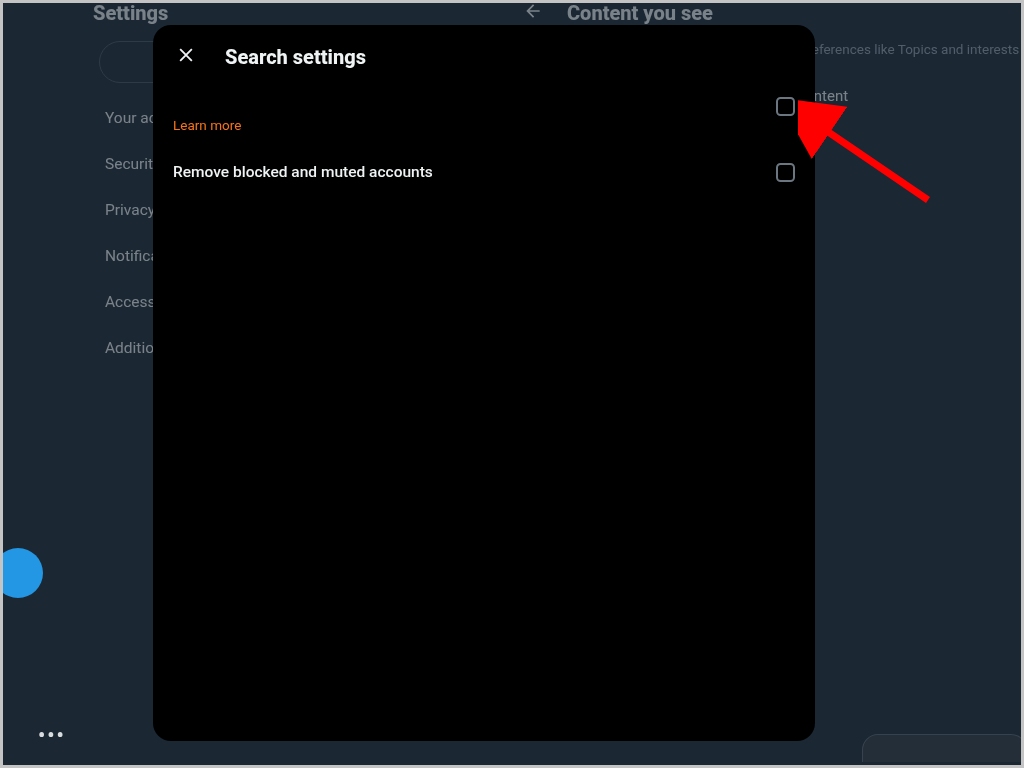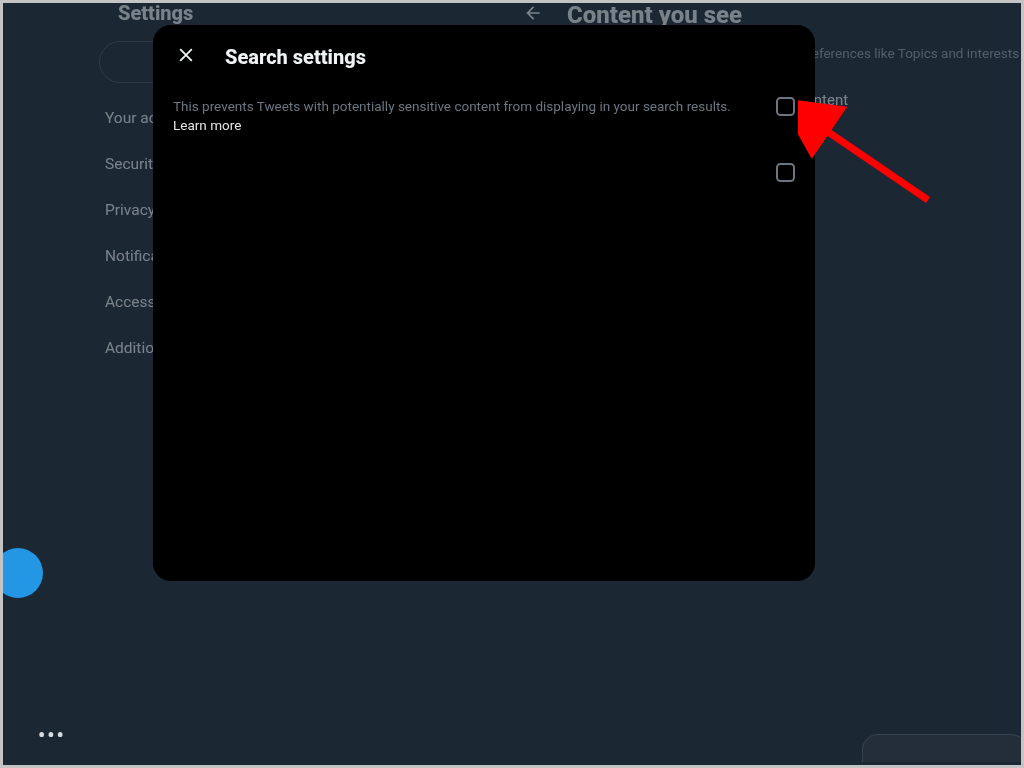--- a/index.html
+++ b/index.html
@@ -42,21 +42,21 @@
     .col1 {
       width: 415px;
       border-right: 0 solid #2f3b46;
       color: #e7e9ea;
       padding-top: 0px;
     }
     .col1 h1 {
       font-size: 20px;
       font-weight: 800;
       color: #e7e9ea;
-      margin-left: 25px;
+      margin-left: 0;
       margin-top: -2px;
       opacity: 0.5;
     }
     .search-pill {
       margin: 16px 20px 12px 6px;
       height: 42px;
       border: 1px solid #3d4b57;
       border-radius: 999px;
       opacity: 0.5;
     }
@@ -74,21 +74,21 @@
     .col2-head {
       display: flex;
       align-items: center;
       gap: 24px;
       padding-left: 15px;
       margin-top: -2px;
       opacity: 0.5;
     }
     .back-arrow svg { width: 20px; height: 20px; }
     .col2 h1 {
-      font-size: 24px;
+      font-size: 20px;
       font-weight: 800;
     }
     .col2 .sub {
       opacity: 0.5;
       color: #8b98a5;
       font-size: 13.5px;
       margin: 16px 0 0 14px;
     }
     .col2 .row-title {
       opacity: 0.5;
@@ -102,21 +102,21 @@
       position: absolute;
       inset: 3px;
       background: rgba(91,112,131,0.10);
       pointer-events: none;
     }
     .modal {
       position: absolute;
       left: 153px;
       top: 25px;
       width: 662px;
-      height: 556px;
+      height: 716px;
       background: #000;
       border-radius: 18px;
       color: #e7e9ea;
       padding: 12px 16px;
     }
     .modal-head {
       display: flex;
       align-items: center;
       gap: 28px;
       padding: 8px 4px 20px 6px;
@@ -141,21 +141,21 @@
       font-weight: 500;
       color: #eff3f4;
       margin-bottom: 6px;
     }
     .setting-desc {
       font-size: 13.5px;
       color: #6b7681;
       line-height: 1.4;
     }
     .learn-more {
-      color: #e5e5e5;
+      color: #f97316;
       font-size: 13.5px;
       text-decoration: none;
       cursor: pointer;
     }
     .checkbox {
       position: absolute;
       top: 8px;
       right: 4px;
       width: 19px;
       height: 19px;
@@ -228,27 +228,28 @@
         <svg viewBox="0 0 24 24" fill="none">
             <path d="M5 5l14 14M19 5L5 19"></path>
           </svg>
       </span>
     </span>
     <div class="modal-title">Search settings</div>
   </div>
 
   <div class="setting-row">
     <div class="setting-desc">
-      <span>This prevents Tweets with potentially sensitive content from displaying in your search results.</span><br>
+      <br>
       <a class="learn-more">Learn more</a>
     </div>
     <div class="checkbox"></div>
   </div>
 
   <div class="setting-row">
+    <div class="setting-title">Remove blocked and muted accounts</div>
     <div class="checkbox"></div>
   </div>
 </div>
 
 <svg class="arrow" width="160" height="130">
   <defs>
     <marker id="ah" markerWidth="9" markerHeight="9" refX="2" refY="4.5" orient="auto">
       <polygon points="0 0, 9 4.5, 0 9" fill="#ff0000"></polygon>
     </marker>
   </defs>

